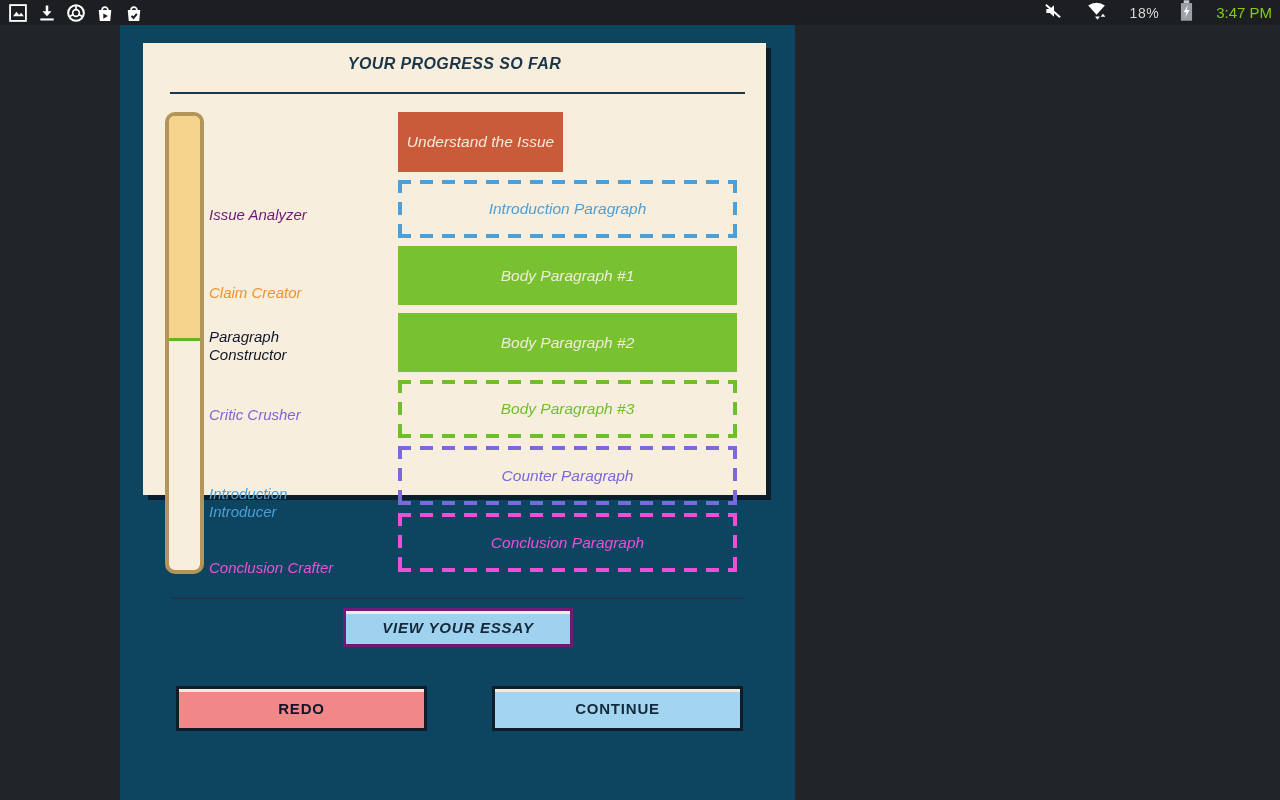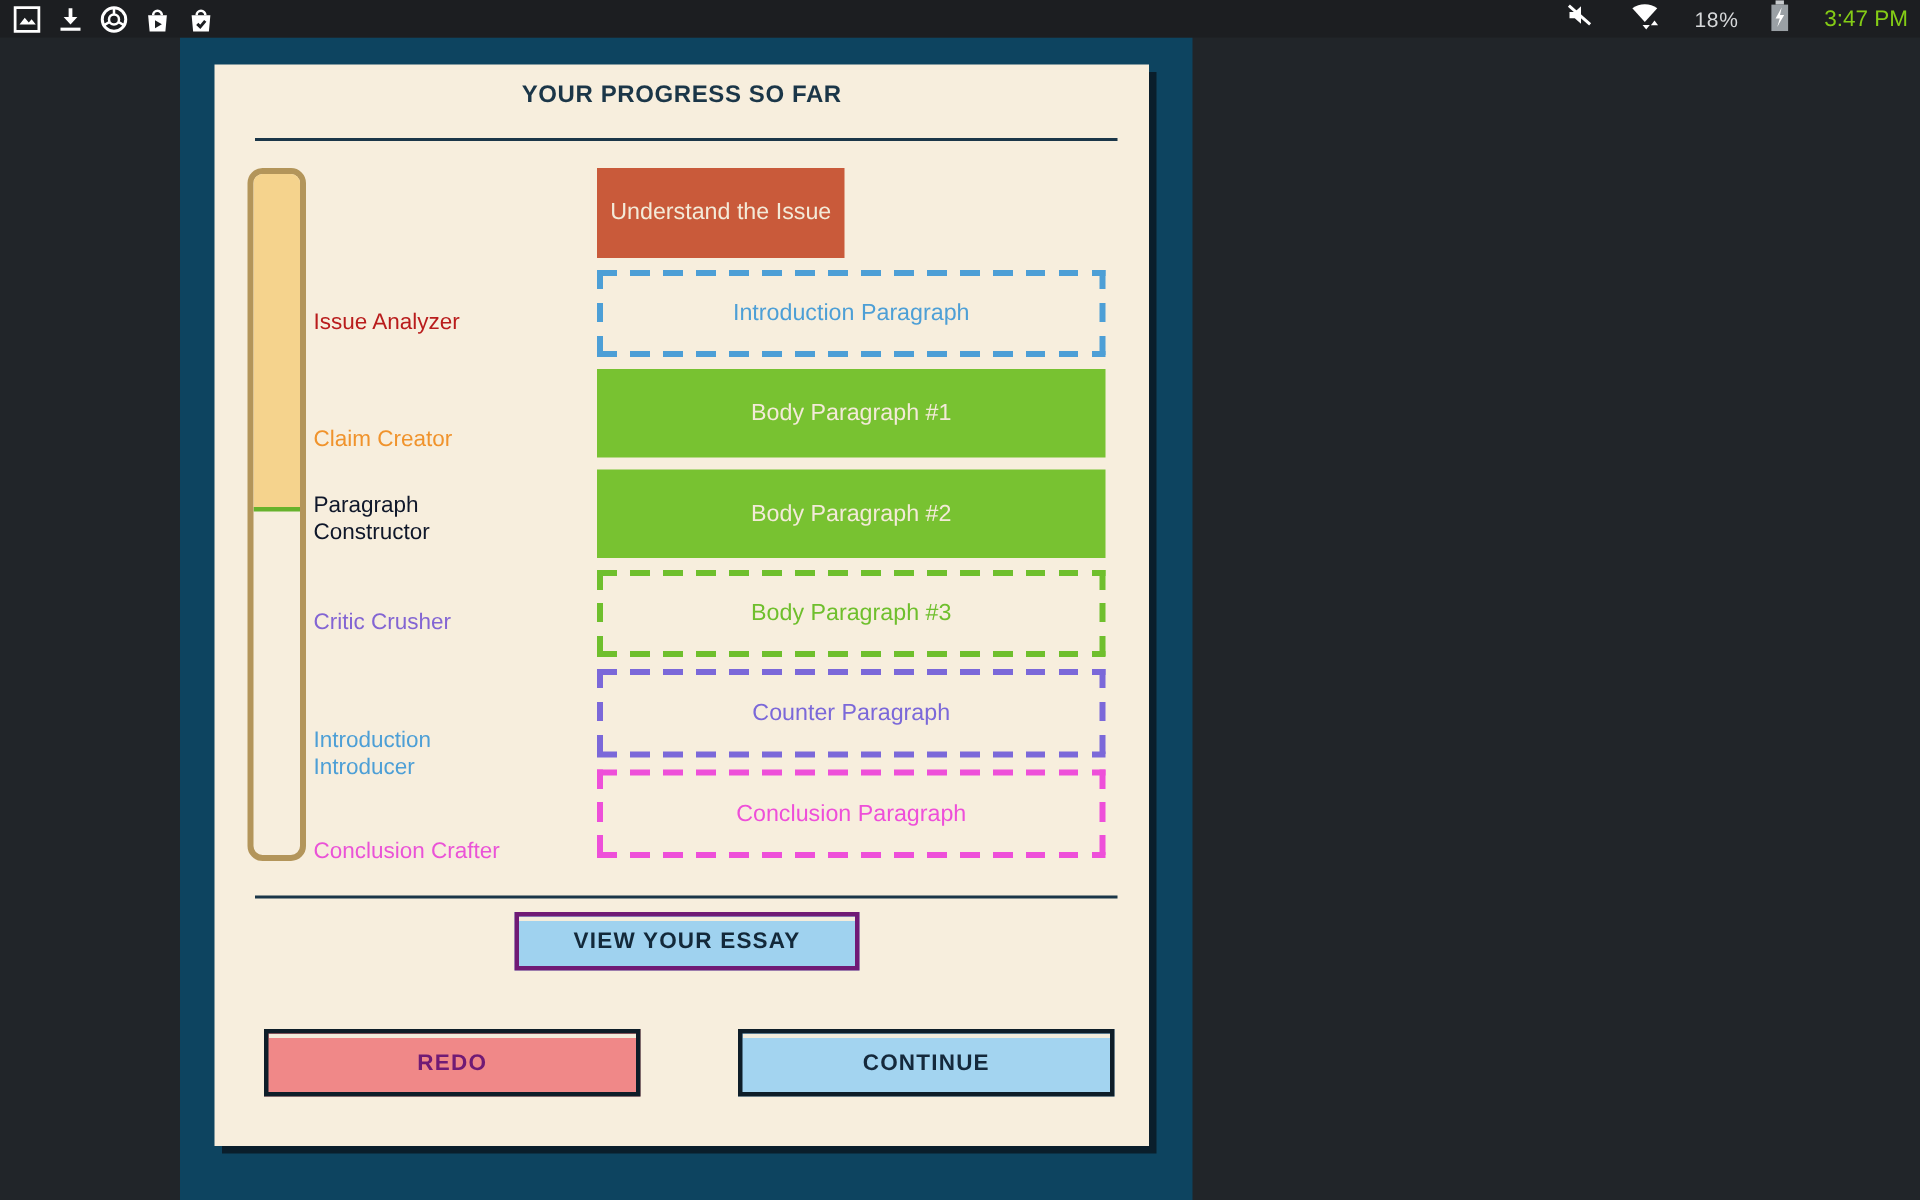--- a/index.html
+++ b/index.html
@@ -17,22 +17,22 @@
   .sb-spacer { flex:1; }
   .sb-right { display:flex; align-items:center; gap:21px; }
   .sb-percent { font-size:14px; color:#d6d8da; letter-spacing:0.5px; }
   .sb-time { font-size:15px; color:#84cc16; margin-left:2px; white-space:nowrap; }
 
   
   .panel { position:absolute; left:120px; top:25px; width:675px; height:775px; background:#0d4460; }
 
   
   .card {
-    position:absolute; left:143px; top:43px; width:623px; height:721px;
-    background:#f7eedd; box-shadow:5px 5px 0 0 #0a1e2b;
+    position:absolute; left:143px; top:43px; width:623px; height:452px;
+    background:#f7eedd; box-shadow:5px 5px 0 0 #0a1e2b;font-style:italic;
   }
   .card-title {
     position:absolute; top:12px; left:0; width:100%;
     text-align:center; font-size:16px; font-weight:bold; color:#1b3648; letter-spacing:0.4px;
   }
   .rule { position:absolute; left:27px; width:575px; height:0; border-top:2px solid #1b3648; }
   .rule-top { top:49px; }
   .rule-bottom { top:554px; }
 
   
@@ -81,21 +81,21 @@
     font-weight:bold; font-size:15px; letter-spacing:0.8px;
     border:3px solid #701a75; box-shadow:inset 0 3px 0 #f3ecdc;
     cursor:pointer;
   }
   .view-essay-btn {
     position:absolute; left:200px; top:565px; width:230px; height:39px;
     background:#9fd2ef; color:#13293a;
   }
   .redo-btn {
     position:absolute; left:176px; top:686px; width:251px; height:45px;
-    background:#f08888; color:#701a75; border-color:#0e1d28;
+    background:#f08888; color:#0f172a; border-color:#0e1d28;
   }
   .continue-btn {
     position:absolute; left:492px; top:686px; width:251px; height:45px;
     background:#a3d4f0; color:#15293c; border-color:#0e1d28;
   }
 </style>
 </head>
 <body>
 
 <div class="status-bar">
@@ -165,21 +165,21 @@
 
 <div class="card">
   <div class="card-title">YOUR PROGRESS SO FAR</div>
   <div class="rule rule-top"></div>
 
   <div class="meter" style="border-color: rgb(179, 149, 90);">
     <div class="meter-fill" style="background-color: rgb(245, 211, 141);"></div>
     <div class="meter-marker" style="background-color: rgb(103, 178, 44);"></div>
   </div>
 
-  <div class="level-label lv0" style="color: #b91c1c;">Issue Analyzer</div>
+  <div class="level-label lv0" style="color: #701a75;">Issue Analyzer</div>
   <div class="level-label lv1" style="color: rgb(240, 147, 44);">Claim Creator</div>
   <div class="level-label lv2" style="color: #0f172a;">Paragraph Constructor</div>
   <div class="level-label lv3" style="color: rgb(131, 101, 211);">Critic Crusher</div>
   <div class="level-label lv4" style="color: rgb(77, 159, 214);">Introduction Introducer</div>
   <div class="level-label lv5" style="color: rgb(234, 83, 215);">Conclusion Crafter</div>
 
   <div class="block solid bk0" style="--c: #c95a3a; --tc: #f3ead8;">Understand the Issue</div>
   <div class="block dashed bk2" style="--c: #4d9fd6;">Introduction Paragraph</div>
   <div class="block solid bk3" style="--c: #78c231; --tc: #f3ead8;">Body Paragraph #1</div>
   <div class="block solid bk4" style="--c: #78c231; --tc: #f3ead8;">Body Paragraph #2</div>

